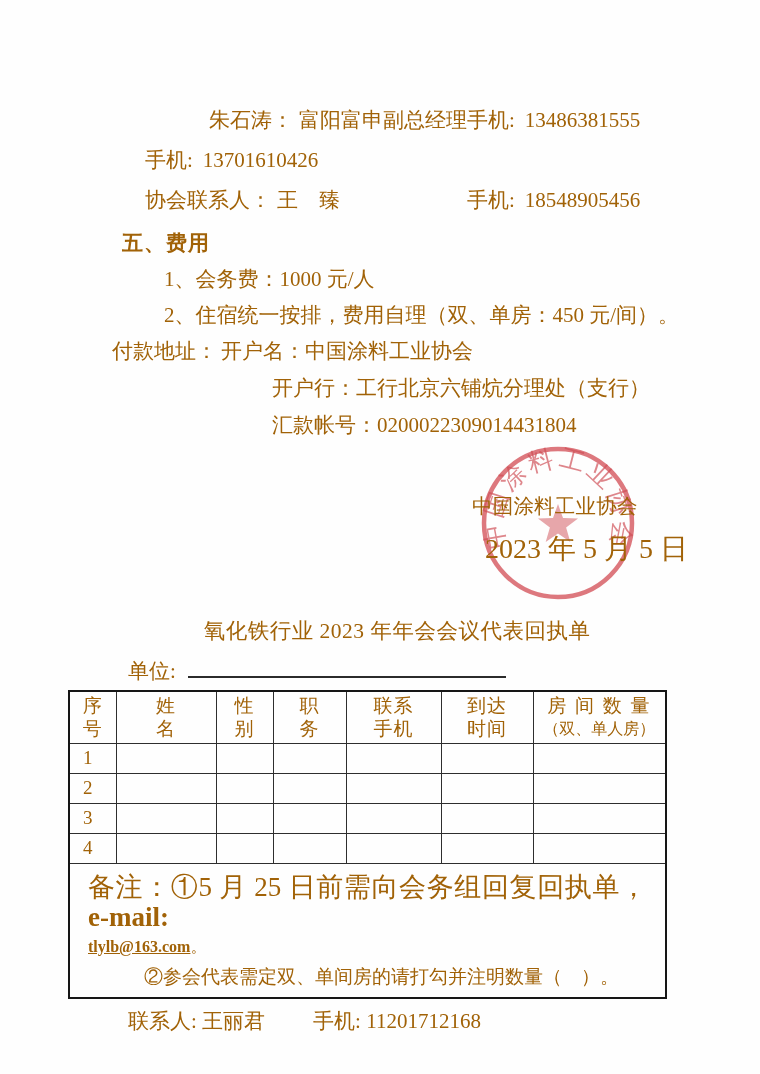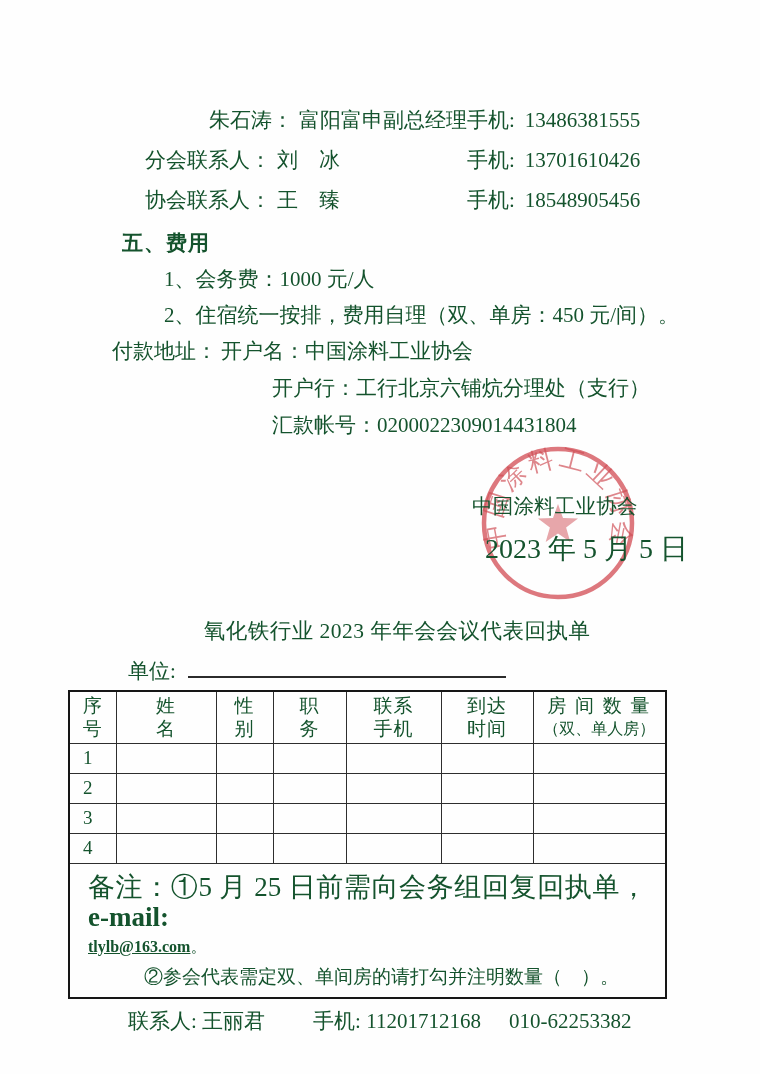--- a/index.html
+++ b/index.html
@@ -1,21 +1,21 @@
 <!DOCTYPE html>
 <html><head>
 <meta charset="utf-8">
 <style>
   * { margin:0; padding:0; box-sizing:border-box; }
   html,body { background:#ffffff; }
   .page {
     position:relative; width:760px; height:1074px; margin:0 auto;
     background:#fefefe; overflow:hidden;
     font-family:"Liberation Serif","DejaVu Serif",serif;
-    color:#14532d; font-size:21px;
+    color:#a16207; font-size:21px;
   }
   
   .contacts { padding-top:100px; margin-left:145px; }
   .contact-row { display:flex; line-height:40px; }
   .c-left { width:322px; }
   .c-left.indent { padding-left:64px; }
   .c-title { margin-left:6px; }
   .c-phone-num { margin-left:10px; }
   
   .fee-heading { margin:5px 0 0 122px; line-height:36px; font-weight:bold; letter-spacing:1px; }
@@ -61,23 +61,20 @@
   <div class="contacts">
     <div class="contact-row">
       <span class="c-left indent">
         <span>朱石涛：</span><span class="c-title">富阳富申副总经理</span>
       </span>
       <span class="c-right">
         <span>手机:</span><span class="c-phone-num">13486381555</span>
       </span>
     </div>
     <div class="contact-row">
-      <span class="c-left">
-        <span>分会联系人：</span><span class="c-title">刘　冰</span>
-      </span>
       <span class="c-right">
         <span>手机:</span><span class="c-phone-num">13701610426</span>
       </span>
     </div>
     <div class="contact-row">
       <span class="c-left">
         <span>协会联系人：</span><span class="c-title">王　臻</span>
       </span>
       <span class="c-right">
         <span>手机:</span><span class="c-phone-num">18548905456</span>
@@ -199,17 +196,16 @@
           <div class="r2"><span class="email">tlylb@163.com</span><span>。</span></div>
           <div class="r3">②参会代表需定双、单间房的请打勾并注明数量（　）。</div>
         </td>
       </tr>
     </tbody>
       </table>
 
     <div class="doc-footer">
       <span>联系人: 王丽君</span>
       <span class="f-mobile">手机: 11201712168</span>
-      <span class="f-tel">010-62253382</span>
     </div>
   </div>
 
 </div>
 
 </body></html>

